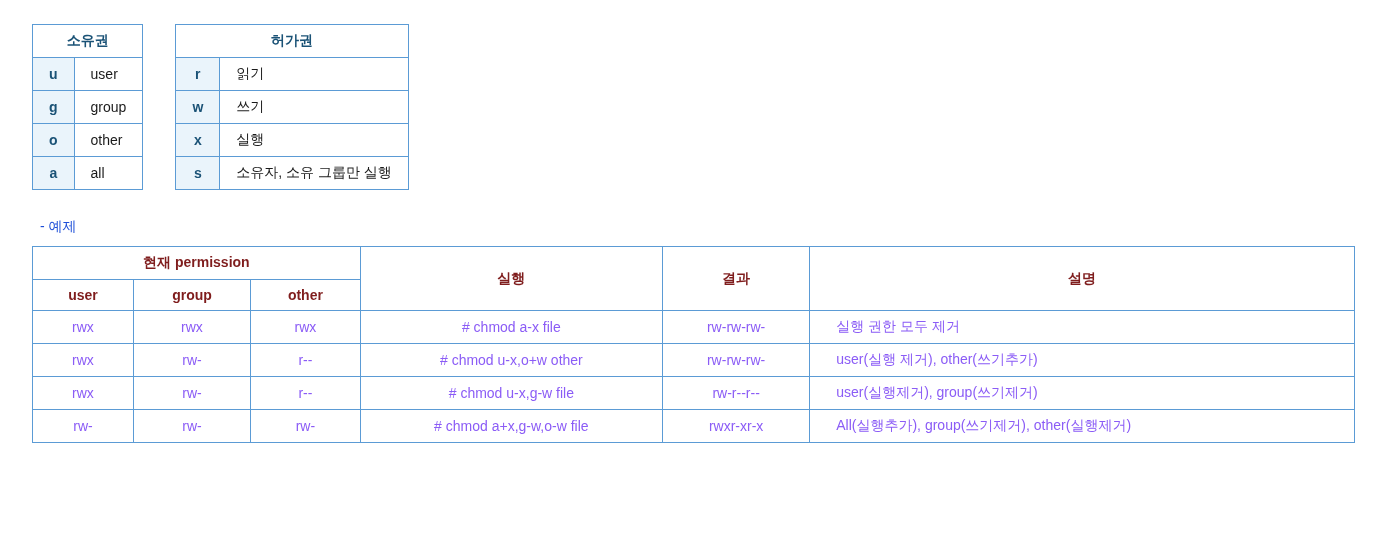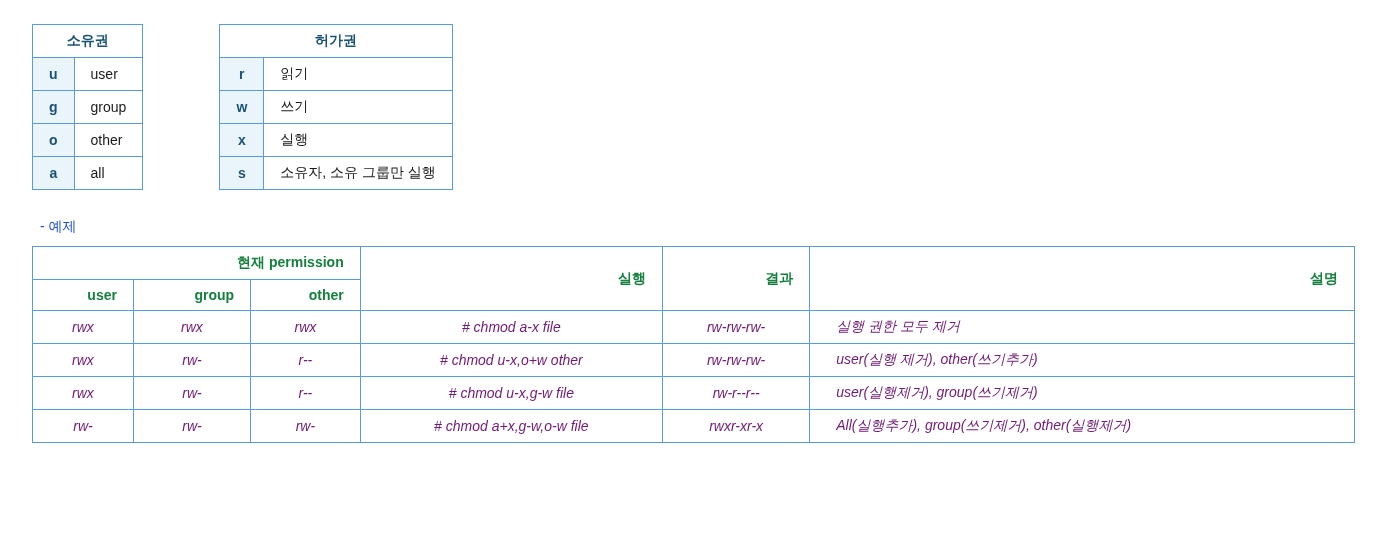--- a/index.html
+++ b/index.html
@@ -5,21 +5,21 @@
     * { box-sizing: border-box; margin: 0; padding: 0; }
     body {
       background: #fff;
       font-family: 'Malgun Gothic', '맑은 고딕', Arial, sans-serif;
       font-size: 14px;
       padding: 24px 32px;
       color: #1a1a1a;
     }
     .top-tables {
       display: flex;
-      gap: 76px;
+      gap: 32px;
       margin-bottom: 28px;
     }
     table {
       border-collapse: collapse;
     }
     th, td {
       border: 1px solid #5b9bd5;
       padding: 7px 16px;
       text-align: left;
       white-space: nowrap;
@@ -40,28 +40,27 @@
       color: #1a1a1a;
     }
     .example-label {
       margin-bottom: 10px;
       font-size: 14px;
       color: #1d4ed8;
       padding-left: 8px;
     }
     .bottom-table th {
       background: #fff;
-      color: #15803d;
+      color: #7f1d1d;
       font-weight: bold;
-      text-align: right;
+      text-align: center;
     }
     .bottom-table td {
       text-align: center;
-      color: #701a75;
-      font-style: italic;
+      color: #8b5cf6;
     }
     .bottom-table td.desc-col {
       text-align: left;
       padding-left: 26px;
     }
   </style>
 </head>
 <body>
 
 <div class="top-tables">

